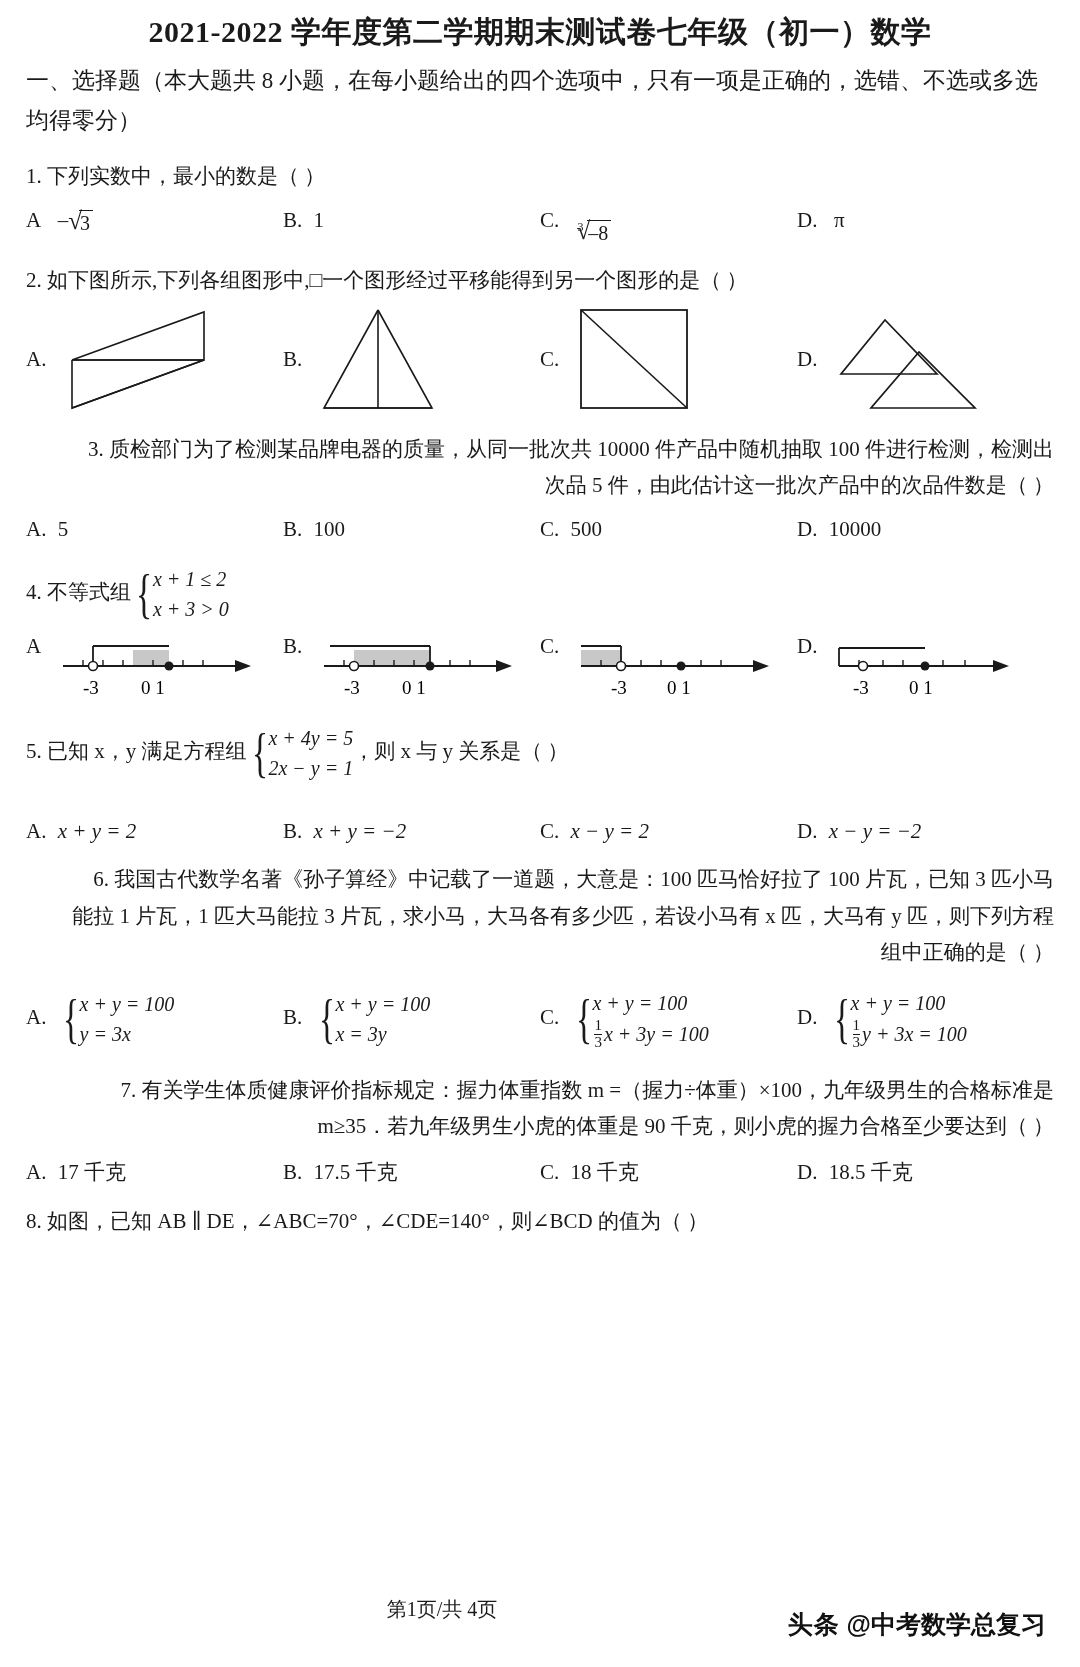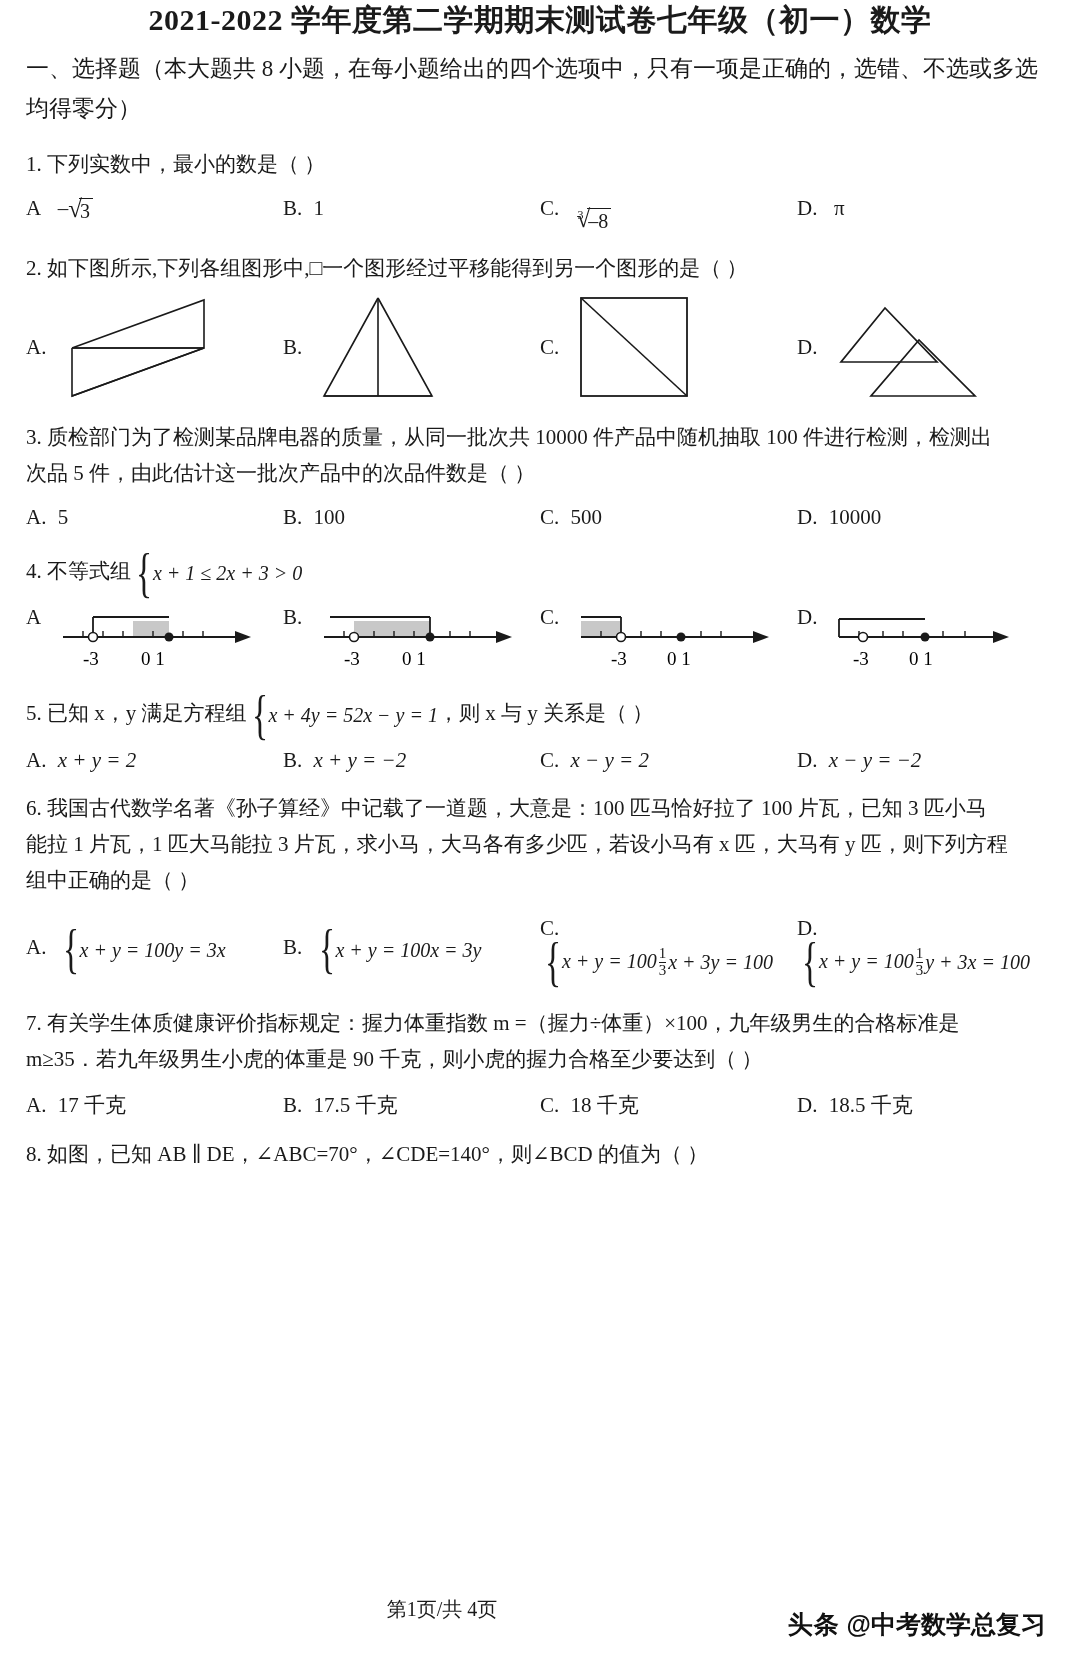--- a/index.html
+++ b/index.html
@@ -17,36 +17,36 @@
   .page {
     width: 1080px; height: 1667px;
     position: relative;
     padding: 0 26px;
   }
   .paper-title {
     text-align: center;
     font-size: 30px;
     font-weight: bold;
     letter-spacing: 0.5px;
-    padding-top: 0;
+    padding-top: 12px;
     line-height: 1.35;
     white-space: nowrap;
   }
   .section-head {
     font-size: 23px;
     line-height: 1.75;
     margin-top: 8px;
     font-weight: normal;
   }
   .q {
     font-size: 21px;
     line-height: 1.72;
     margin-top: 17px;
   }
-  .q-line { display: block; }
+  .q-line { display: block; text-align: right; }
   .opts {
     display: flex;
     font-size: 21px;
     margin-top: 14px;
   }
   .opts > div { flex: 0 0 25%; }
   .opt-lbl { margin-right: 6px; }
   i.v { font-style: italic; font-family: "Liberation Serif", serif; }
 
   
@@ -63,21 +63,21 @@
 
   
   .sys { display: inline-flex; align-items: center; vertical-align: middle; }
   .sys .brace {
     font-size: 54px;
     line-height: 0.78;
     font-weight: 300;
     transform: scaleX(0.62);
     margin-right: -4px;
   }
-  .sys .rows { display: flex; flex-direction: row; font-size: 20px; line-height: 1.5; }
+  .sys .rows { display: flex; flex-direction: column; font-size: 20px; line-height: 1.5; }
   .frac {
     display: inline-flex; flex-direction: column; align-items: center;
     vertical-align: middle; font-size: 15px; line-height: 1.05; margin: 0 2px;
   }
   .frac .den { border-top: 1.2px solid #1a1a1a; padding-top: 0px; }
 
   
   .figrow { display: flex; align-items: center; margin-top: 6px; }
   .figrow > div { flex: 0 0 25%; display: flex; align-items: center; }
   .figlbl { font-size: 21px; margin-right: 8px; }
@@ -296,21 +296,21 @@
   <div class="q" style="">
     <span>5.</span>
     <span>已知 x，y 满足方程组</span><span class="sys">
         <span class="brace">{</span>
         <span class="rows">
           <i class="v">x + 4y = 5</i>
           <i class="v">2x − y = 1</i>
         </span>
       </span><span>，则 x 与 y  关系是（        ）</span>
   </div>
-  <div class="opts" style="margin-top:12px">
+  <div class="opts" style="margin-top:36px">
     <div>
       <span class="opt-lbl">A.</span>
       <i class="v">x + y = 2</i>
     </div>
     <div>
       <span class="opt-lbl">B.</span>
       <i class="v">x + y = −2</i>
     </div>
     <div>
       <span class="opt-lbl">C.</span>

